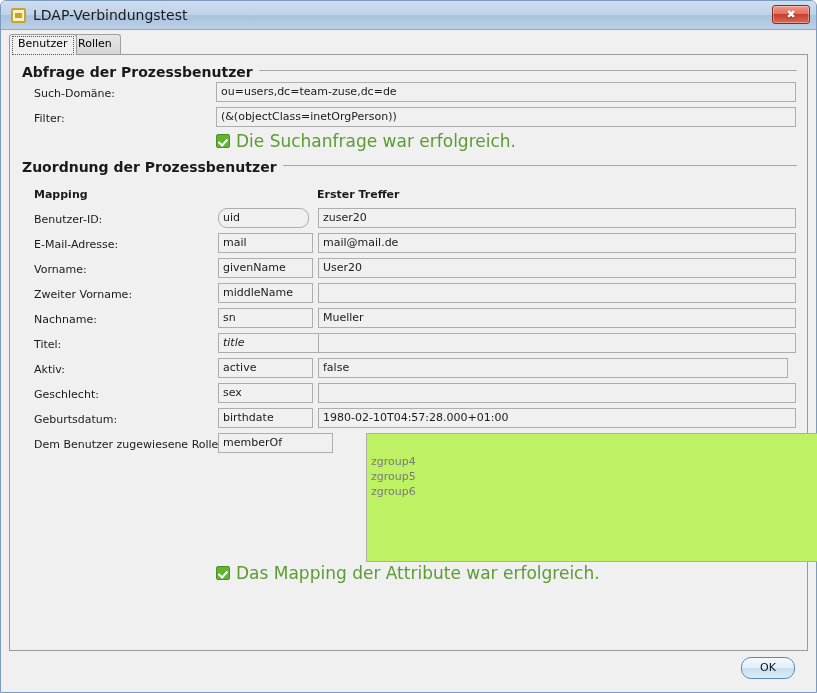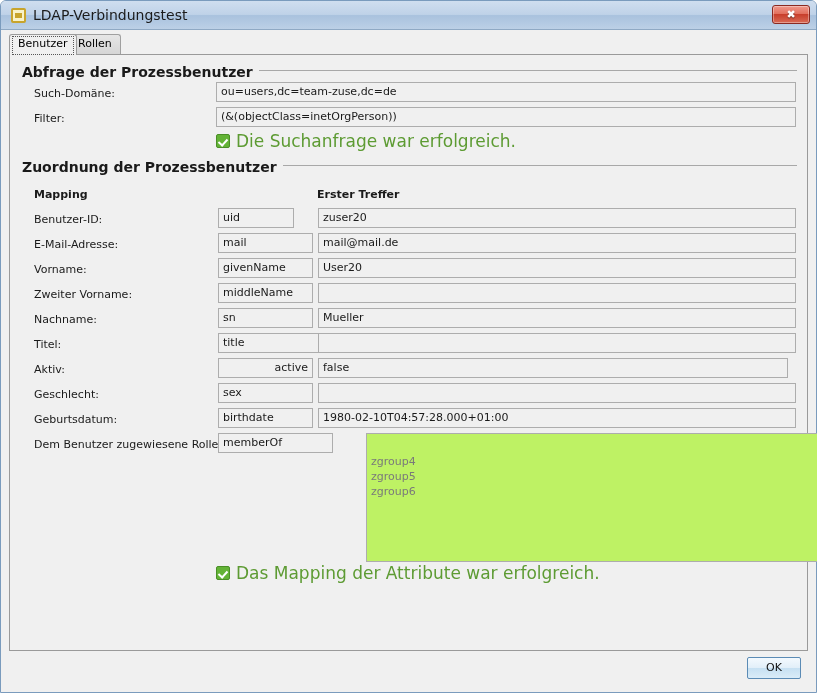--- a/index.html
+++ b/index.html
@@ -226,25 +226,25 @@
   
   .footer {
     position: absolute;
     left: 1px; top: 651px;
     right: 1px;
     bottom: 1px;
     background: #f0f0f0;
   }
   .ok-btn {
     position: absolute;
-    right: 14px; top: 5px;
+    right: 20px; top: 5px;
     width: 54px; height: 22px;
     box-sizing: border-box;
     border: 1px solid #5b8bb5;
-    border-radius: 2px;
+    border-radius: 10px;
     background: linear-gradient(to bottom, #f3f9fe 0%, #e2eff9 48%, #c6e0f2 52%, #daecf8 100%);
     font-size: 11px;
     line-height: 20px;
     text-align: center;
     color: #111;
     cursor: pointer;
   }
 </style>
 </head>
 <body>
@@ -285,45 +285,45 @@
       <span class="msg">Die Suchanfrage war erfolgreich.</span>
     </div>
 
     <div class="group-title" style="left:12px; top:104px;">Zuordnung der Prozessbenutzer</div>
     <div class="group-rule" style="left:12px; top:110px; width:775px;"></div>
 
     <div class="lbl bold" style="left:24px; top:133px;">Mapping</div>
     <div class="lbl bold" style="left:307px; top:133px;">Erster Treffer</div>
 
     <div class="lbl" style="left:24px; top:158px;">Benutzer-ID:</div>
-    <div class="field" style="left:208px; top:153px; width:76px;">uid</div>
+    <div class="field" style="left:208px; top:153px; width:91px;border-radius:9px;">uid</div>
     <div class="field" style="left:308px; top:153px; width:478px;">zuser20</div>
 
     <div class="lbl" style="left:24px; top:183px;">E-Mail-Adresse:</div>
     <div class="field" style="left:208px; top:178px; width:95px;">mail</div>
     <div class="field" style="left:308px; top:178px; width:478px;">mail@mail.de</div>
 
     <div class="lbl" style="left:24px; top:208px;">Vorname:</div>
     <div class="field" style="left:208px; top:203px; width:95px;">givenName</div>
     <div class="field" style="left:308px; top:203px; width:478px;">User20</div>
 
     <div class="lbl" style="left:24px; top:233px;">Zweiter Vorname:</div>
     <div class="field" style="left:208px; top:228px; width:95px;">middleName</div>
     <div class="field" style="left:308px; top:228px; width:478px;"></div>
 
     <div class="lbl" style="left:24px; top:258px;">Nachname:</div>
     <div class="field" style="left:208px; top:253px; width:95px;">sn</div>
     <div class="field" style="left:308px; top:253px; width:478px;">Mueller</div>
 
     <div class="lbl" style="left:24px; top:283px;">Titel:</div>
-    <div class="field" style="left:208px; top:278px; width:111px;">title</div>
+    <div class="field" style="left:208px; top:278px; width:111px;font-style:italic;">title</div>
     <div class="field" style="left:308px; top:278px; width:478px;"></div>
 
     <div class="lbl" style="left:24px; top:308px;">Aktiv:</div>
-    <div class="field" style="left:208px; top:303px; width:95px;text-align:right;">active</div>
+    <div class="field" style="left:208px; top:303px; width:95px;">active</div>
     <div class="field" style="left:308px; top:303px; width:470px;">false</div>
 
     <div class="lbl" style="left:24px; top:333px;">Geschlecht:</div>
     <div class="field" style="left:208px; top:328px; width:95px;">sex</div>
     <div class="field" style="left:308px; top:328px; width:478px;"></div>
 
     <div class="lbl" style="left:24px; top:358px;">Geburtsdatum:</div>
     <div class="field" style="left:208px; top:353px; width:95px;">birthdate</div>
     <div class="field" style="left:308px; top:353px; width:478px;">1980-02-10T04:57:28.000+01:00</div>
 

